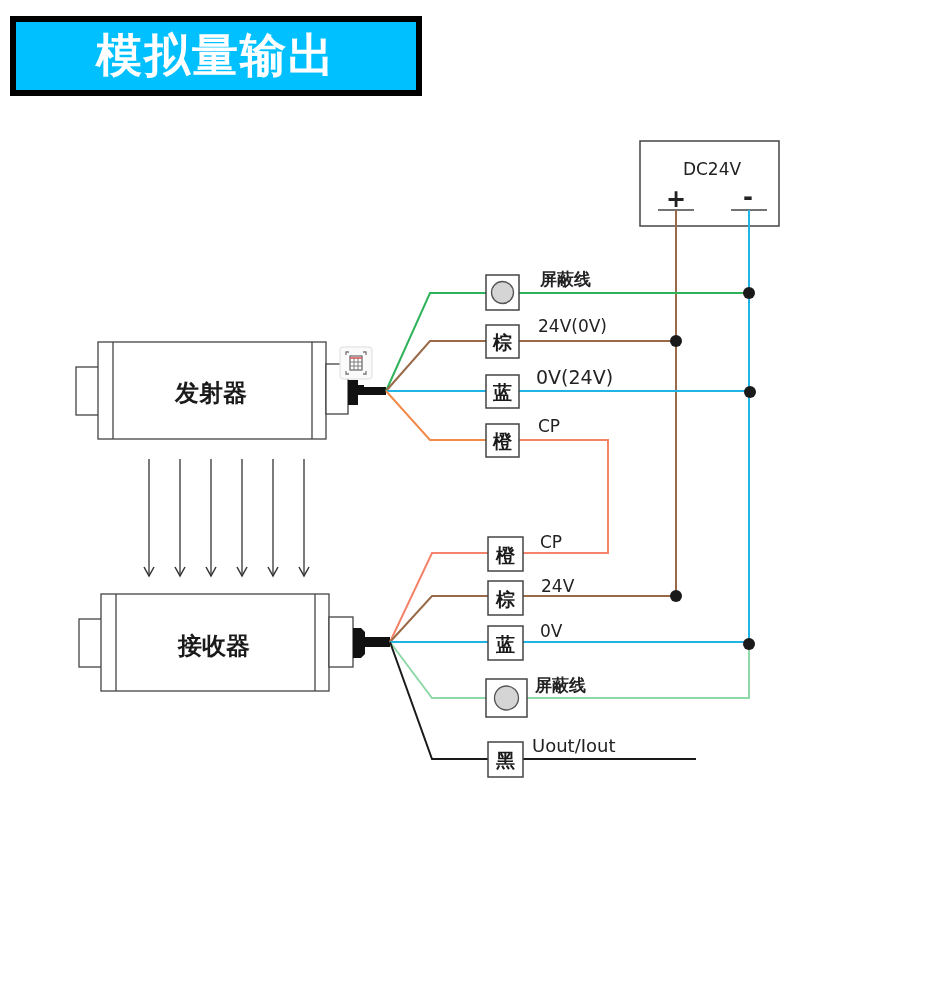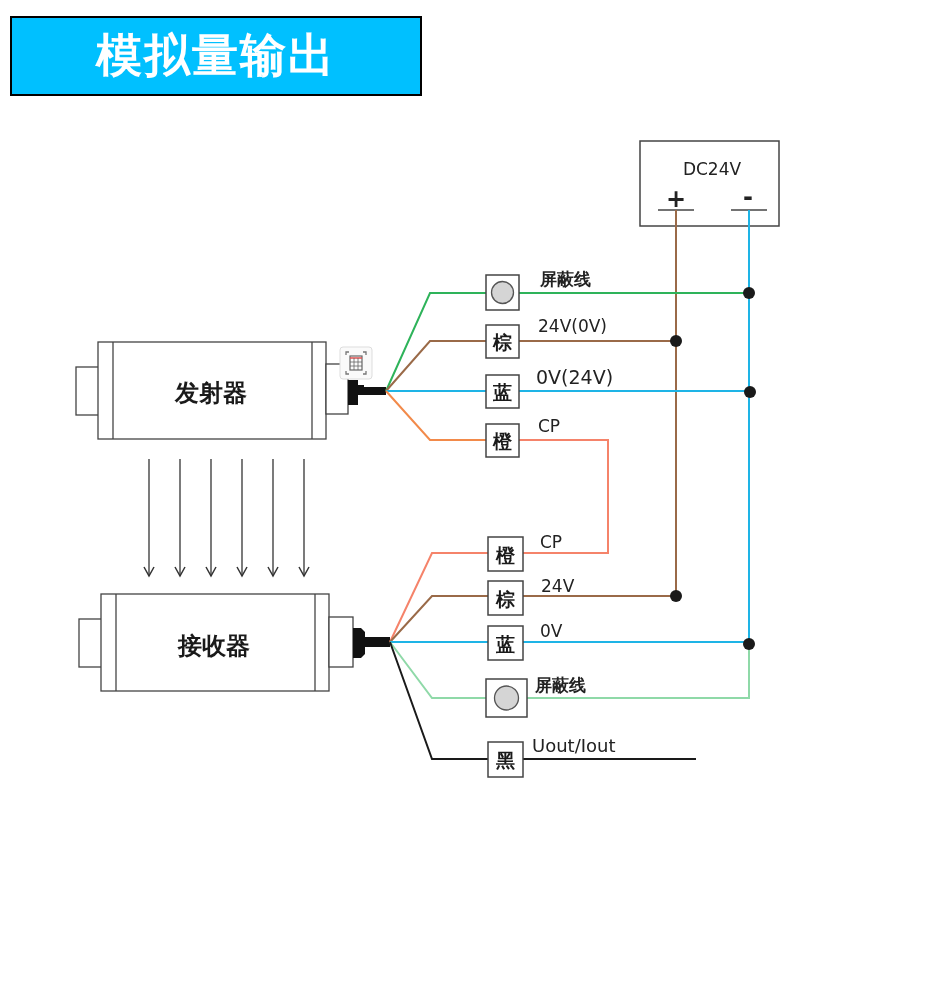--- a/index.html
+++ b/index.html
@@ -1,20 +1,20 @@
 <!DOCTYPE html>
 <html><head>
   <meta charset="utf-8">
   <style>
     html, body { margin: 0; padding: 0; background: #ffffff; }
     body { width: 944px; height: 1000px; position: relative; overflow: hidden;
            font-family: "DejaVu Sans", sans-serif; }
     .title-banner {
       position: absolute; left: 10px; top: 16px; width: 412px; height: 80px;
-      background: #00c0ff; border: 2px solid #000000; box-sizing: border-box;
+      background: #00c0ff; border: 6px solid #000000; box-sizing: border-box;
       display: flex; align-items: center; justify-content: center;
     }
     .title-text { color: #ffffff; font-size: 46px; font-weight: bold; letter-spacing: 2px; }
     svg#diagram { position: absolute; left: 0; top: 0; }
     .lbl { font-family: "DejaVu Sans", sans-serif; font-size: 17px; fill: #222; }
     .lbl-bold { font-family: "DejaVu Sans", sans-serif; font-size: 17px; font-weight: bold; fill: #222; }
     .dev-lbl { font-family: "DejaVu Sans", sans-serif; font-size: 24px; font-weight: bold; fill: #1a1a1a; }
     .box-lbl { font-family: "DejaVu Sans", sans-serif; font-size: 19px; font-weight: bold; fill: #1a1a1a; }
   </style>
 </head>

